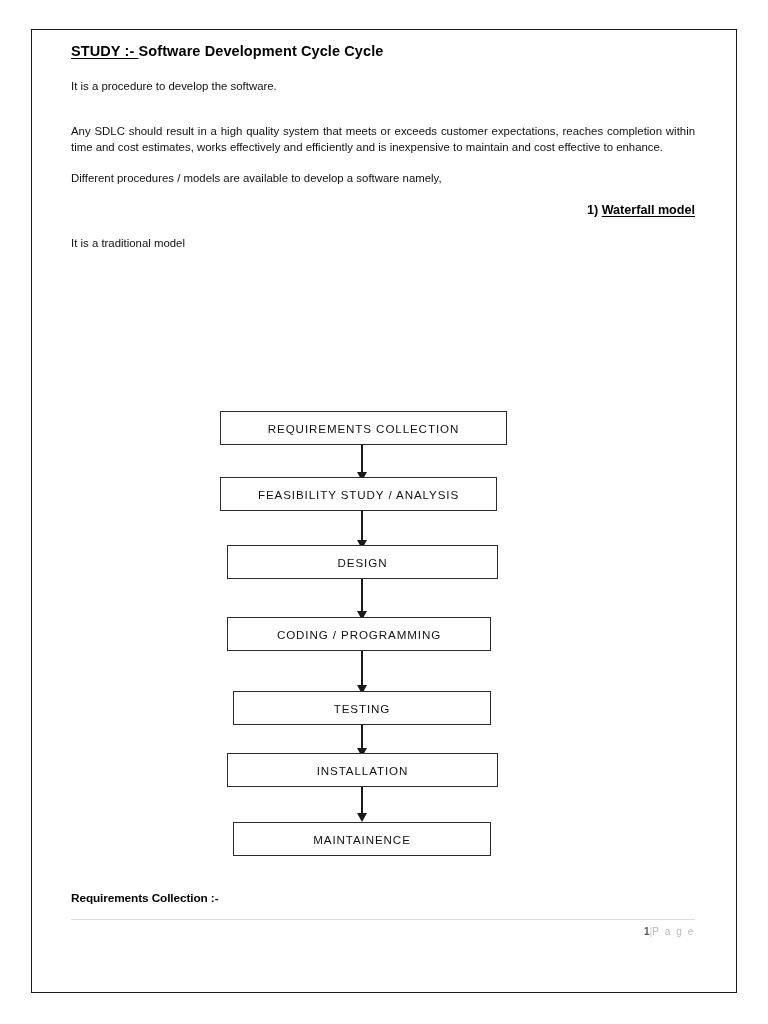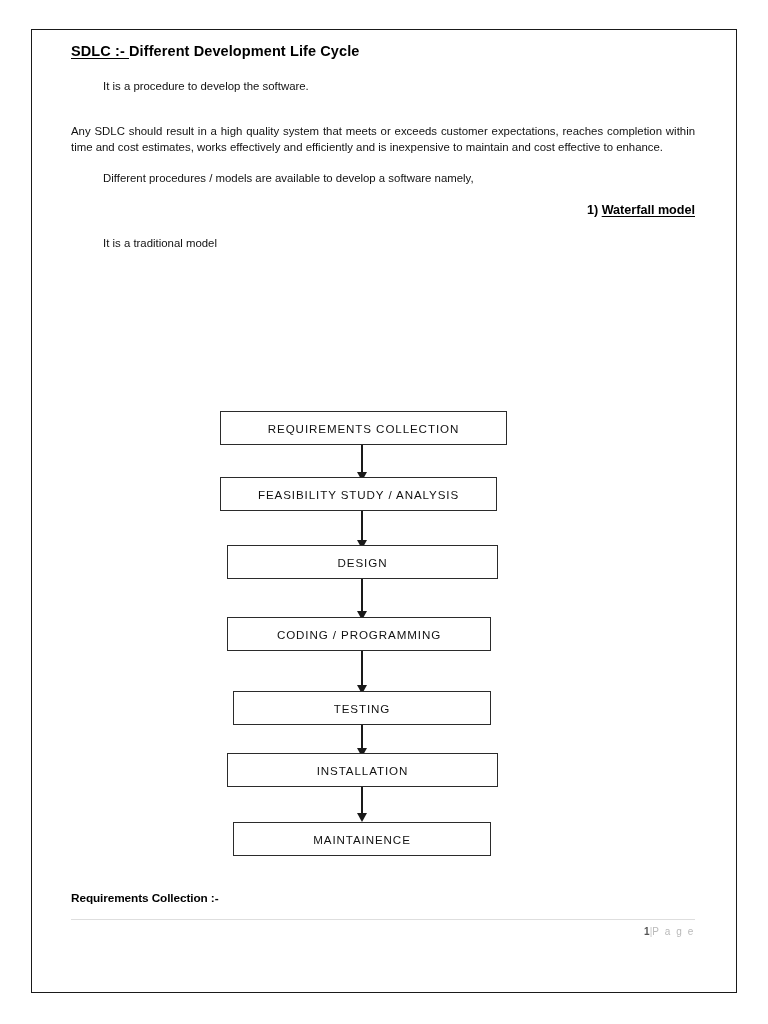--- a/index.html
+++ b/index.html
@@ -51,21 +51,21 @@
   }
 
   p.para {
     font-size: 11.4px;
     line-height: 1.45;
     margin: 0 0 0 0;
     padding: 0;
     text-align: justify;
     color: #111111;
   }
-  p.para.left { text-align: left; margin-left: 32px; }
+  p.para.left { text-align: left; }
   .sp-14 { height: 14px; }
   .sp-16 { height: 16px; }
   .sp-18 { height: 18px; }
 
   .sub-head {
     font-size: 12.6px;
     font-weight: bold;
     margin: 0;
     padding: 0;
     line-height: 1.3;
@@ -148,21 +148,21 @@
     color: #c6c6c6;
     letter-spacing: 0;
   }
 </style>
 </head>
 <body>
 
 <div id="page-frame">
   <div id="page-inner">
 
-    <h1 class="doc-title"><span class="u">SDLC :- </span><span>Different Development Life Cycle</span></h1>
+    <h1 class="doc-title"><span class="u">STUDY :- </span><span>Software Development Cycle Cycle</span></h1>
 
     <div class="sp-18"></div>
     <p class="para left">It is a procedure to develop the software.</p>
 
     <div class="sp-14"></div>
 
     <div class="sp-14"></div>
     <p class="para">Any SDLC should result in a high quality system that meets or exceeds customer expectations, reaches completion within time and cost estimates, works effectively and efficiently and is inexpensive to maintain and cost effective to enhance.</p>
 
     <div class="sp-14"></div>

